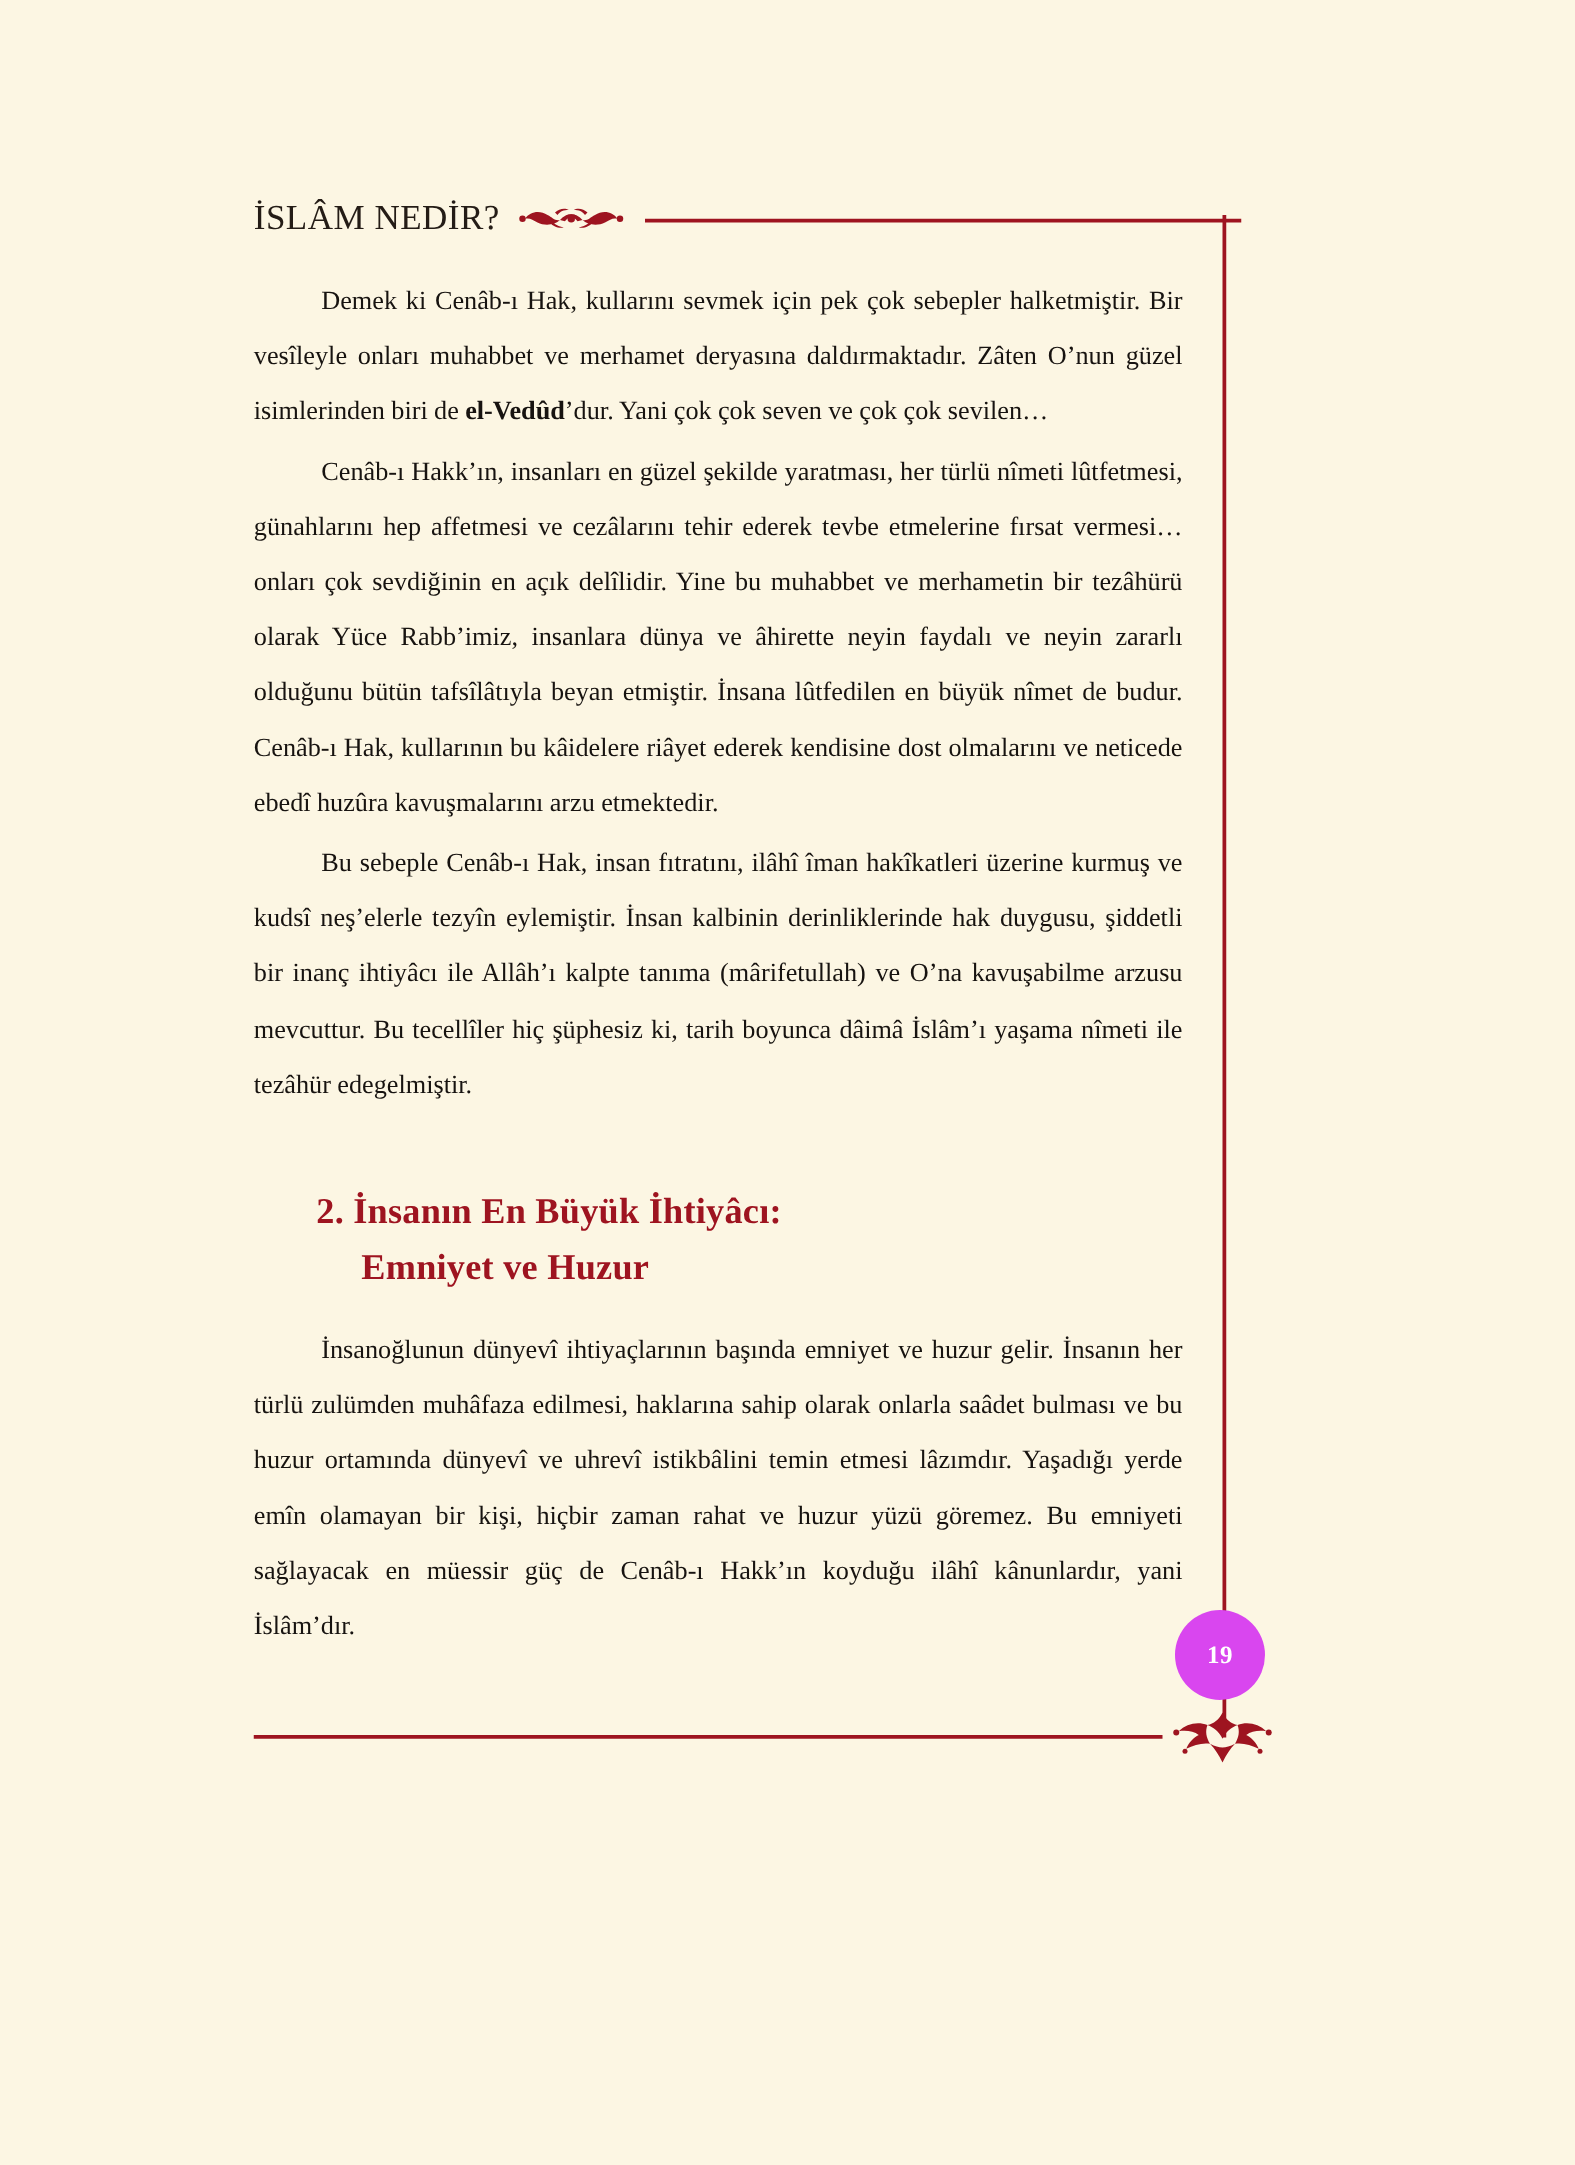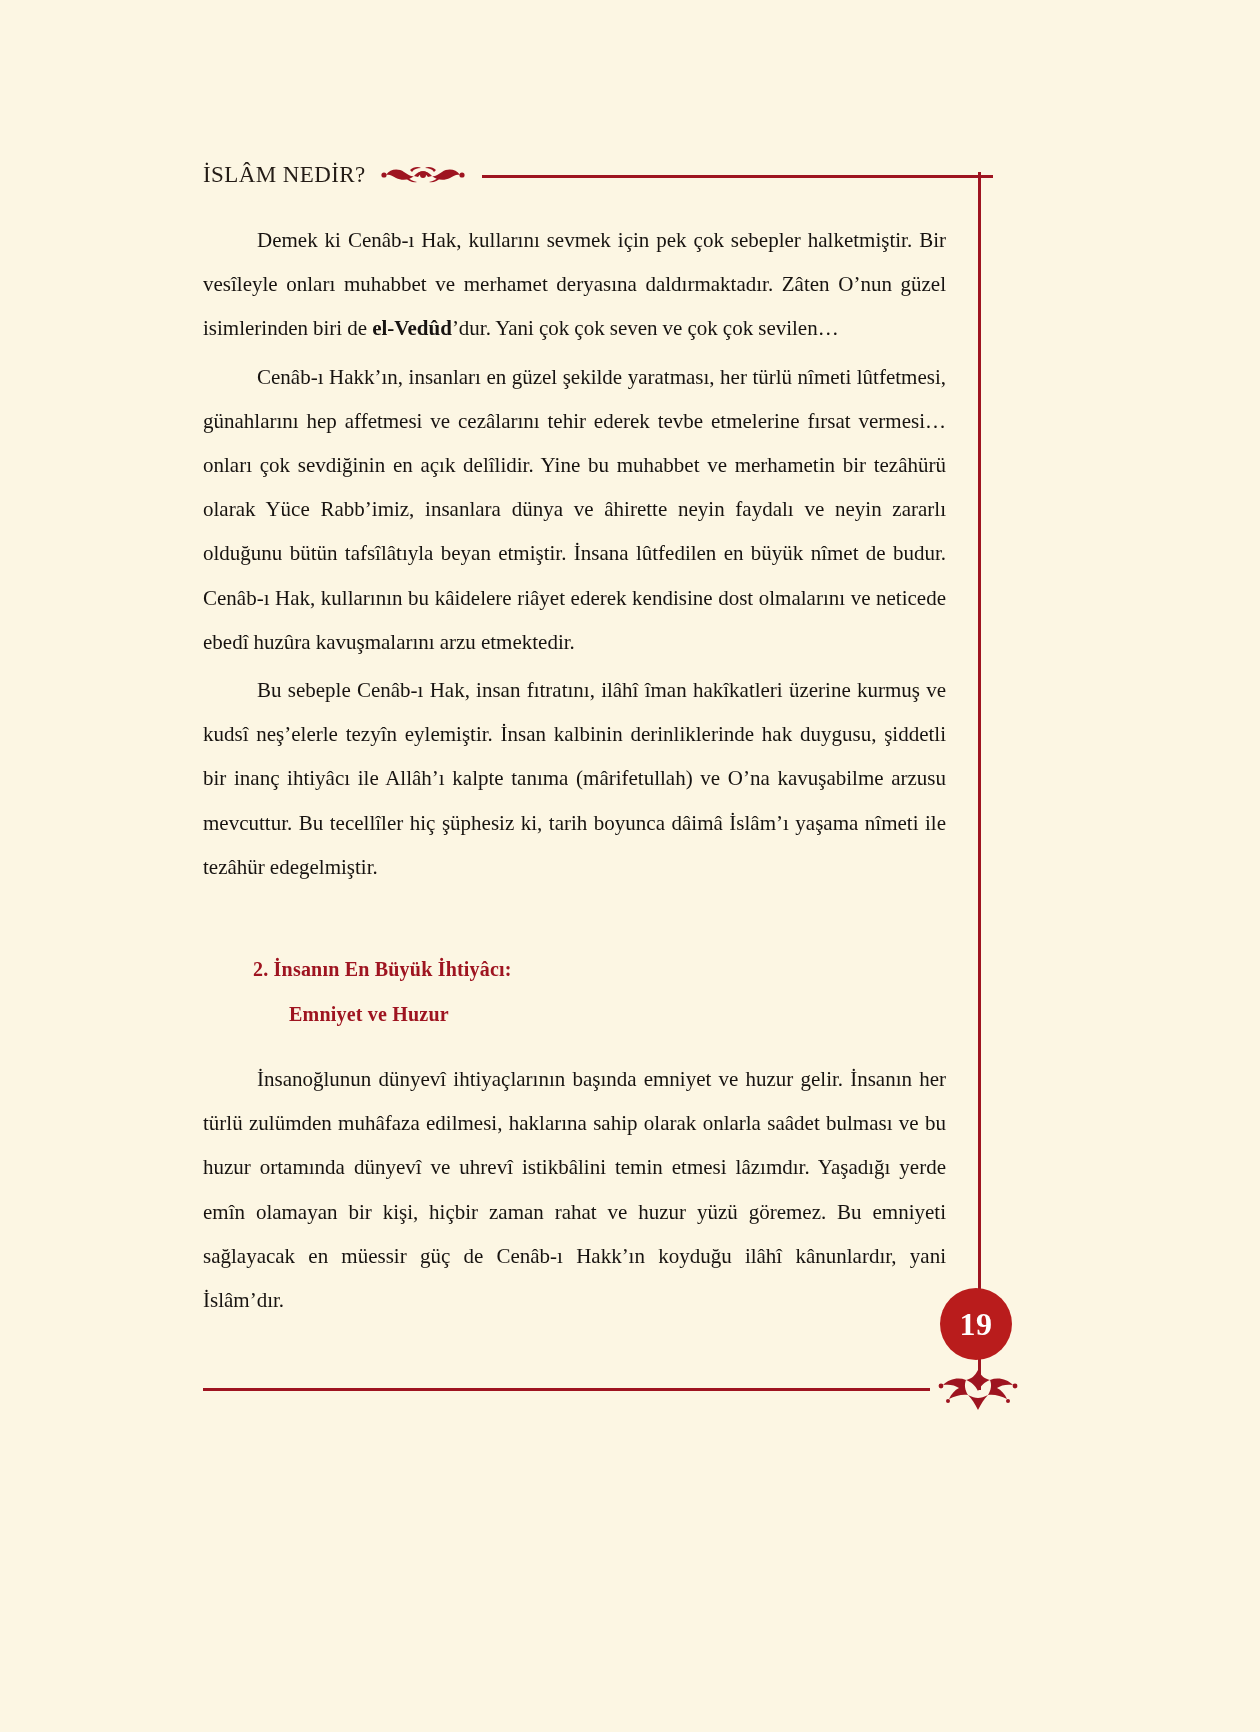--- a/index.html
+++ b/index.html
@@ -26,21 +26,21 @@
     position: absolute;
     left: 203px;
     top: 158px;
     width: 790px;
     height: 34px;
     display: flex;
     align-items: center;
   }
   .header-title {
     font-family: "Liberation Serif", "DejaVu Serif", serif;
-    font-size: 23px;
+    font-size: 28px;
     letter-spacing: 0.4px;
     color: #241c16;
     white-space: nowrap;
   }
   .header-flourish {
     margin-left: 14px;
     display: flex;
     align-items: center;
     flex: 0 0 auto;
   }
@@ -92,44 +92,44 @@
   p.body b {
     font-weight: bold;
   }
 
   
   .section-heading {
     margin: 58px 0 20px 0;
     padding-left: 50px;
     color: #9e1420;
     font-weight: bold;
-    font-size: 20px;
+    font-size: 29px;
     line-height: 45px;
     letter-spacing: 0.2px;
   }
   .section-heading .line2 {
     display: block;
     padding-left: 36px;
   }
 
   
   .page-badge {
     position: absolute;
     left: 940px;
     top: 1288px;
     width: 72px;
     height: 72px;
     border-radius: 50%;
-    background: #b91c1c;
+    background: #d946ef;
     color: #ffffff;
     display: flex;
     align-items: center;
     justify-content: center;
     font-family: "Liberation Serif", "DejaVu Serif", serif;
-    font-size: 32px;
+    font-size: 20px;
     font-weight: bold;
     letter-spacing: 0.5px;
   }
 
   
   .bottom-ornament {
     position: absolute;
     left: 925px;
     top: 1366px;
     width: 106px;

